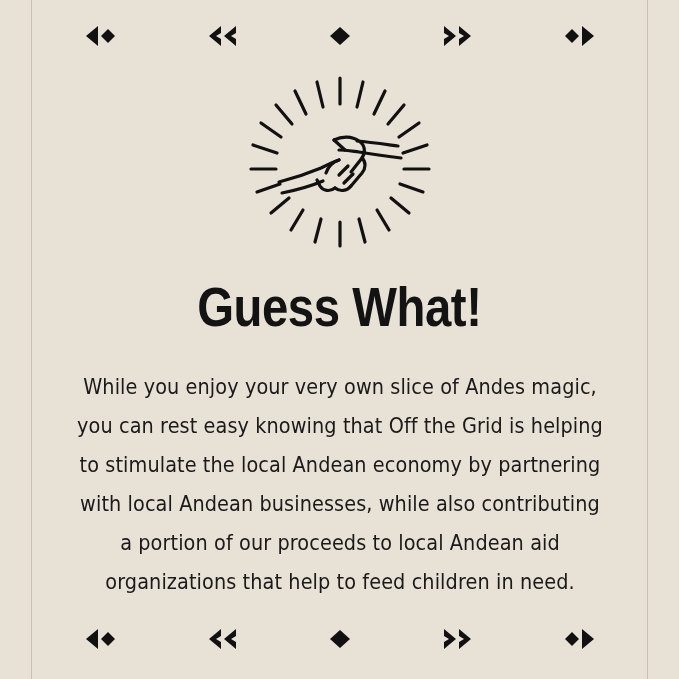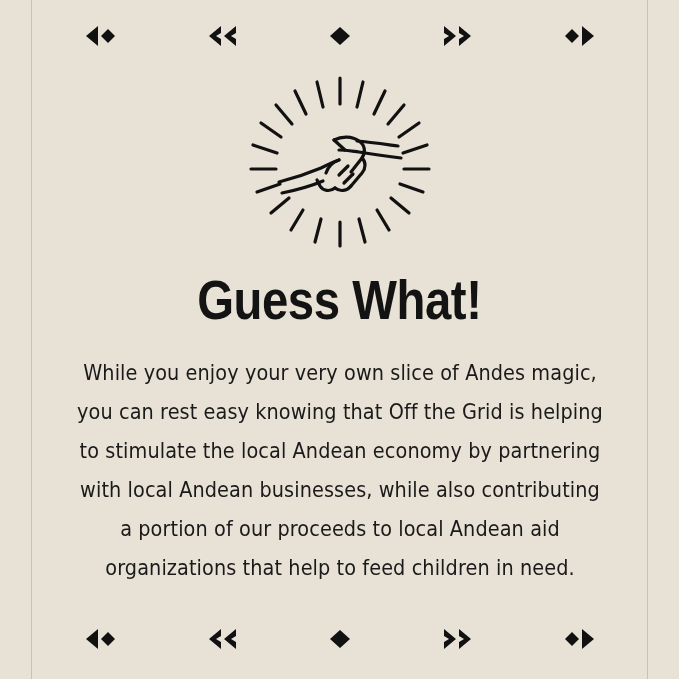--- a/index.html
+++ b/index.html
@@ -15,20 +15,21 @@
   }
   .card {
     position: relative;
     width: 679px;
     height: 679px;
     background: #e8e2d6;
     box-sizing: border-box;
     display: flex;
     flex-direction: column;
     align-items: center;
+    gap: 7px;
   }
   
   .rule {
     position: absolute;
     top: 0;
     bottom: 0;
     width: 1px;
     background: #c9c2b4;
   }
   .rule.left { left: 31px; }

